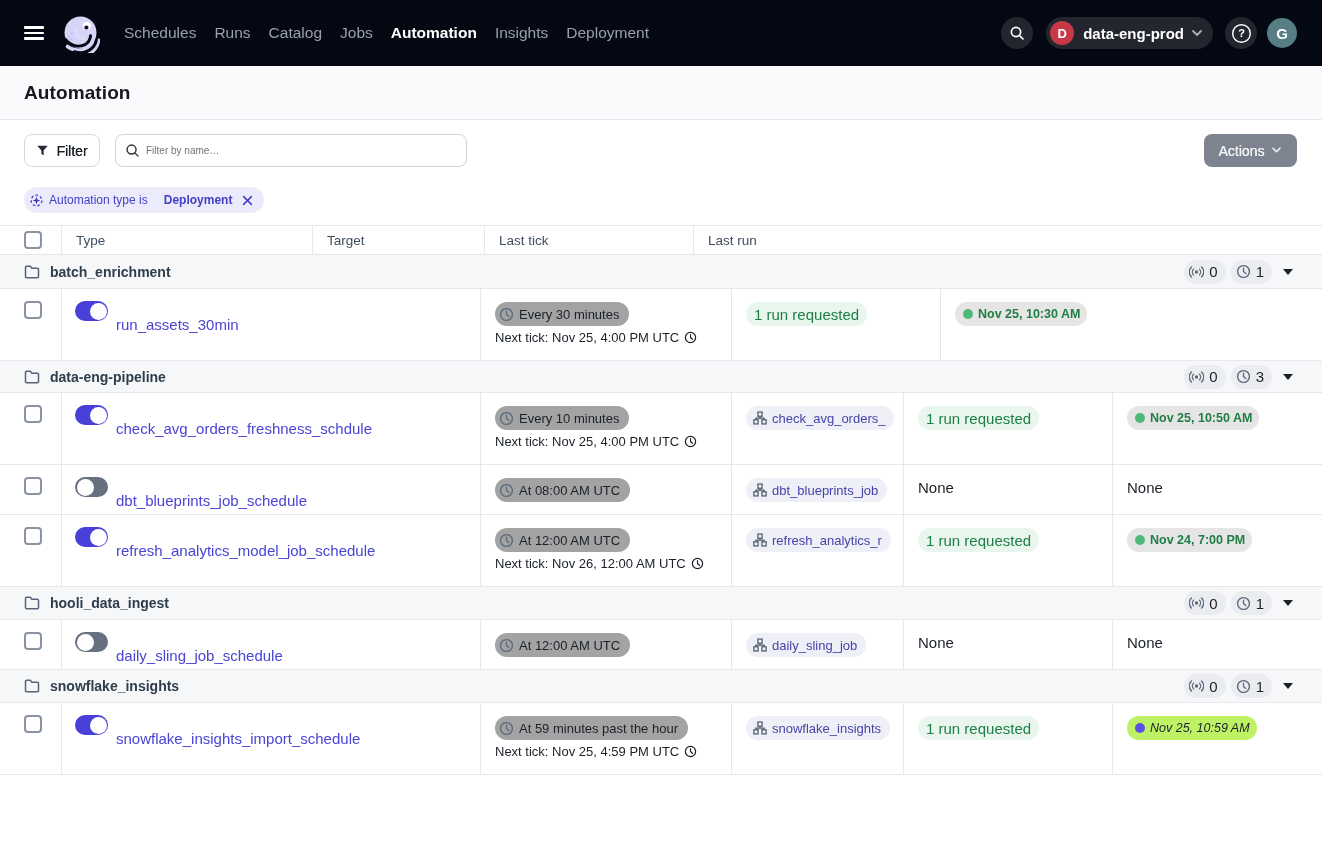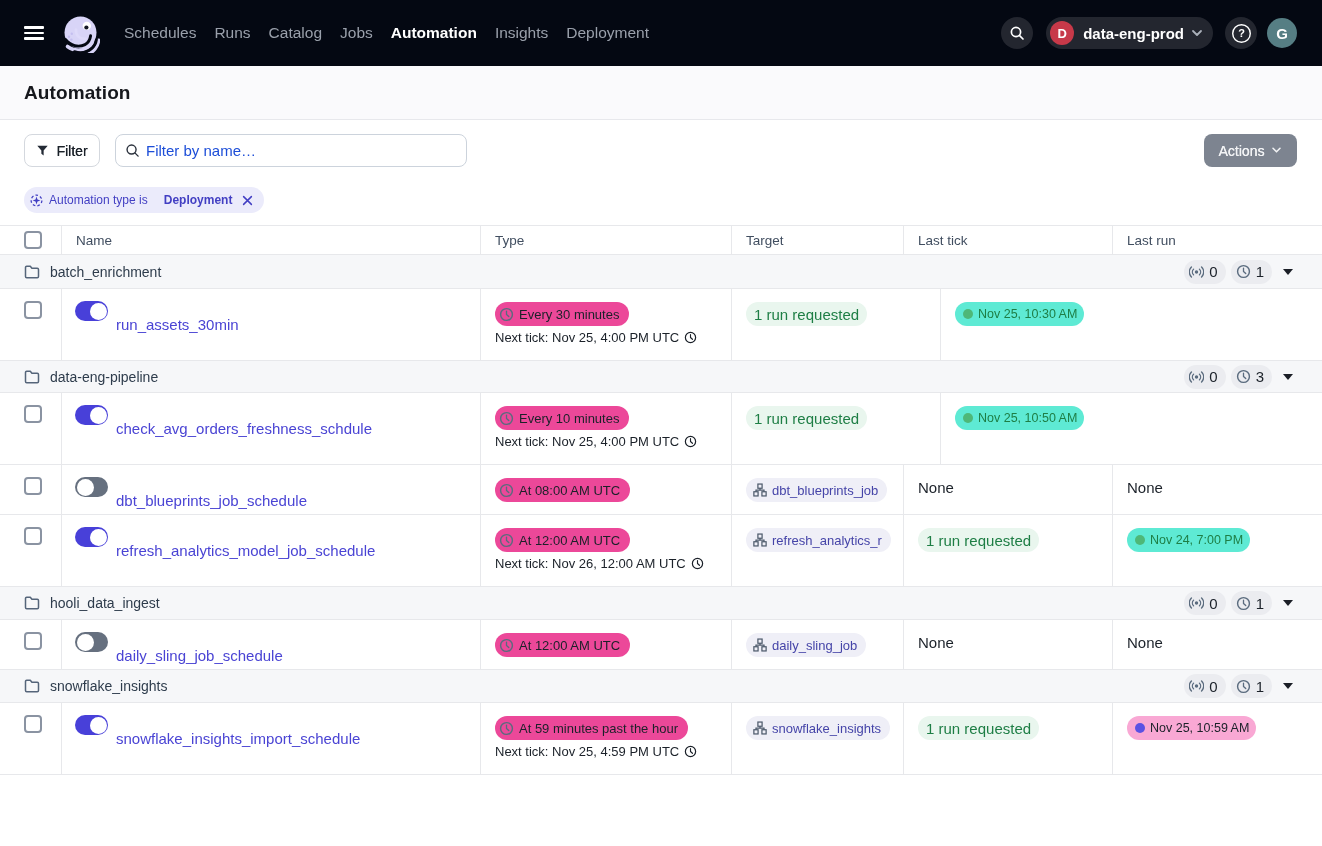--- a/index.html
+++ b/index.html
@@ -23,21 +23,21 @@
 .help { margin-left:12px; }
 .av.teal { width:30px; height:30px; background:#567e84; font-size:15px; margin-left:10px; }
 
 
 .titlebar { position:absolute; left:0; top:66px; width:1322px; height:54px; background:#fafafc; border-bottom:1px solid #e7e8ec; display:flex; align-items:center; }
 .titlebar h1 { margin-left:24px; font-size:19px; font-weight:700; color:#16181d; letter-spacing:0.1px; }
 
 
 .filterbtn { position:absolute; left:24px; top:134px; height:33px; width:76px; background:#fff; border:1px solid #d4d8de; border-radius:8px; display:flex; align-items:center; justify-content:center; gap:7px; font-size:14px; font-weight:400; color:#1b2129; text-shadow:0.2px 0 0 #1b2129; }
 .searchbox { position:absolute; left:115px; top:134px; width:352px; height:33px; border:1px solid #ccd3dc; border-radius:8px; background:#fff; display:flex; align-items:center; padding-left:9px; gap:6px; }
-.searchbox span { color:#1d4ed8; font-size:15px; }
+.searchbox span { color:#737373; font-size:10px; }
 .actionsbtn { position:absolute; left:1204px; top:134px; width:93px; height:33px; background:#7d8490; border-radius:8px; display:flex; align-items:center; justify-content:center; gap:7px; color:#f2f3f5; font-size:14px; font-weight:400; text-shadow:0.2px 0 0 #f2f3f5; }
 
 
 .chiprow { position:absolute; left:24px; top:187px; }
 .fchip { height:26px; background:#ebebfb; border-radius:13px; display:flex; align-items:center; padding:0 10px 0 6px; color:#423fc3; font-size:12px; gap:6px; }
 .fchip b { font-weight:700; margin-left:10px; }
 
 
 .table { position:absolute; left:0; top:225px; width:1322px; border-top:1px solid #e7e8eb; }
 .trow { display:flex; border-bottom:1px solid #e7e8eb; }
@@ -47,50 +47,50 @@
 .c1 { width:419px; }
 .c2 { width:251px; }
 .c3 { width:172px; }
 .c4 { width:209px; }
 .c5 { width:209px; }
 .thead { height:29px; }
 .thead > div { font-size:13.5px; color:#414e60; padding-left:14px; display:flex; align-items:center; }
 .thead .c0 { padding-left:24px; }
 .grow { height:33px; background:#f6f7f9; display:flex; align-items:center; border-bottom:1px solid #e7e8eb; }
 .grow .fold { margin-left:24px; }
-.grow .gname { margin-left:10px; font-size:14px; font-weight:400; color:#2e3c4c; }
+.grow .gname { margin-left:10px; font-size:14px; font-weight:700; color:#2e3c4c; }
 .grow .gright { margin-left:auto; display:flex; align-items:center; margin-right:29px; }
 .cchip { height:24px; background:#ebecf0; border-radius:12px; display:flex; align-items:center; padding:0 8px 0 5px; gap:5px; font-size:15px; color:#1b2129; }
 .cchip + .cchip { margin-left:5px; }
 .caret { margin-left:11px; width:0; height:0; border-left:5.5px solid transparent; border-right:5.5px solid transparent; border-top:6.5px solid #1b1f27; }
 .drow.tall { height:72px; }
 .drow.short { height:50px; }
 .cbx { width:18px; height:18px; border:2px solid #8a93a2; border-radius:4px; background:#fff; }
 .drow .c0 { padding:12px 0 0 24px; }
 .thead .c0 { padding:0 0 0 24px; align-items:center; }
 .thead .c0 .cbx { margin-top:0; }
 .namecell { display:flex; align-items:flex-start; padding:12px 0 0 13px; }
 .tog { width:33px; height:20px; border-radius:10px; position:relative; flex:none; }
 .tog.on { background:#4840d9; }
 .tog.off { background:#66707f; }
 .tog .knob { position:absolute; top:1.5px; width:17px; height:17px; border-radius:50%; background:#fff; }
 .tog.on .knob { right:1.5px; }
 .tog.off .knob { left:1.5px; }
 .nametxt { margin-left:8px; margin-top:15px; font-size:15px; color:#4a44d4; }
 .typecell { padding:13px 0 0 14px; }
-.typechip { height:24px; background:#ec4899; border-radius:12px; display:inline-flex; align-items:center; padding:0 10px 0 4px; gap:5px; font-size:13px; color:#1b2129; }
+.typechip { height:24px; background:#a3a3a3; border-radius:12px; display:inline-flex; align-items:center; padding:0 10px 0 4px; gap:5px; font-size:13px; color:#1b2129; }
 .nexttick { margin-top:4px; font-size:13px; color:#1b2129; display:flex; align-items:center; gap:5px; }
 .tgtcell { padding:13px 0 0 14px; }
 .tgtchip { height:24px; background:#efeff7; border-radius:12px; display:inline-flex; align-items:center; padding:0 9px 0 7px; gap:5px; font-size:13px; color:#4544a8; }
 .tickcell { padding:13px 0 0 14px; }
 .greenchip { height:24px; background:#e9f6ee; border-radius:12px; display:inline-flex; align-items:center; padding:0 8px; font-size:15px; color:#1e7e45; }
 .runcell { padding:13px 0 0 14px; }
 .runchip { height:24px; border-radius:12px; display:inline-flex; align-items:center; padding:0 7px 0 8px; gap:5px; font-size:12.5px; }
-.runchip.g { background:#5eead4; color:#1e7e45; }
-.runchip.b { background:#f9a8d4; color:#1b2129; }
+.runchip.g { background:#e5e5e5; color:#1e7e45;font-weight:bold; }
+.runchip.b { background:#bef264; color:#1b2129;font-style:italic; }
 .dot { width:10px; height:10px; border-radius:50%; flex:none; }
 .dot.green { background:#4eb878; }
 .dot.blue { background:#5b51e3; }
 .nonetxt { padding:14px 0 0 14px; font-size:15px; color:#1b2129; }
 </style>
 </head>
 <body>
 
 <div class="nav">
   <div class="hamb">
@@ -179,21 +179,20 @@
         <path d="M2.8,2.8 L11.2,11.2 M11.2,2.8 L2.8,11.2" stroke="#423fc3" stroke-width="1.6" stroke-linecap="round"></path>
       </svg>
   </div>
 </div>
 
 <div class="table">
   <div class="trow thead">
     <div class="c0">
         <div class="cbx"></div>
       </div>
-    <div class="c1" style="padding-left:14px;">Name</div>
     <div class="c2">Type</div>
     <div class="c3">Target</div>
     <div class="c4">Last tick</div>
     <div class="c5">Last run</div>
   </div>
 <div class="grow" style="height:34px">
     <svg class="fold" width="16" height="14" viewBox="0 0 16 14">
         <path d="M1.5,11.5 v-9 a1.2,1.2 0 0 1 1.2,-1.2 h3.6 l1.6,1.9 h5.4 a1.2,1.2 0 0 1 1.2,1.2 v7.1 a1.2,1.2 0 0 1 -1.2,1.2 h-10.6 a1.2,1.2 0 0 1 -1.2,-1.2 z" stroke="#55657a" stroke-width="1.5" fill="none" stroke-linejoin="round"></path>
       </svg>
     <span class="gname">batch_enrichment</span>
@@ -262,20 +261,26 @@
         </div>
         <span class="nametxt">check_avg_orders_freshness_schdule</span>
       </div>
     <div class="c2 typecell"><div class="typechip"><svg width="15" height="15" viewBox="0 0 16 16">
             <circle cx="8" cy="8" r="6.3" stroke="#5a6b7e" stroke-width="1.5" fill="none"></circle>
             <path d="M8,4.5 V8 L10.4,10.2" stroke="#5a6b7e" stroke-width="1.4" fill="none" stroke-linecap="round" stroke-linejoin="round"></path>
           </svg>Every 10 minutes</div><div class="nexttick">Next tick: Nov 25, 4:00 PM UTC <svg width="13" height="13" viewBox="0 0 16 16">
             <circle cx="8" cy="8" r="6.3" stroke="#1b2129" stroke-width="1.5" fill="none"></circle>
             <path d="M8,4.5 V8 L10.4,10.2" stroke="#1b2129" stroke-width="1.4" fill="none" stroke-linecap="round" stroke-linejoin="round"></path>
           </svg></div></div>
+    <div class="c3 tgtcell"><div class="tgtchip"><svg width="14" height="14" viewBox="0 0 16 16">
+    <rect x="5.6" y="1.2" width="4.8" height="4.8" stroke="#4d5a6b" stroke-width="1.4" fill="none"></rect>
+    <rect x="1" y="10" width="4.8" height="4.8" stroke="#4d5a6b" stroke-width="1.4" fill="none"></rect>
+    <rect x="10.2" y="10" width="4.8" height="4.8" stroke="#4d5a6b" stroke-width="1.4" fill="none"></rect>
+    <path d="M8,6 V8.2 M3.4,10 V8.2 H12.6 V10" stroke="#4d5a6b" stroke-width="1.4" fill="none"></path>
+  </svg>check_avg_orders_</div></div>
     <div class="c4">
         <div class="tickcell"><div class="greenchip">1 run requested</div></div>
       </div>
     <div class="c5">
         <div class="runcell"><div class="runchip g"><div class="dot green"></div>Nov 25, 10:50 AM</div></div>
       </div>
   </div>
     <div class="trow drow short">
     <div class="c0">
         <div class="cbx"></div>

